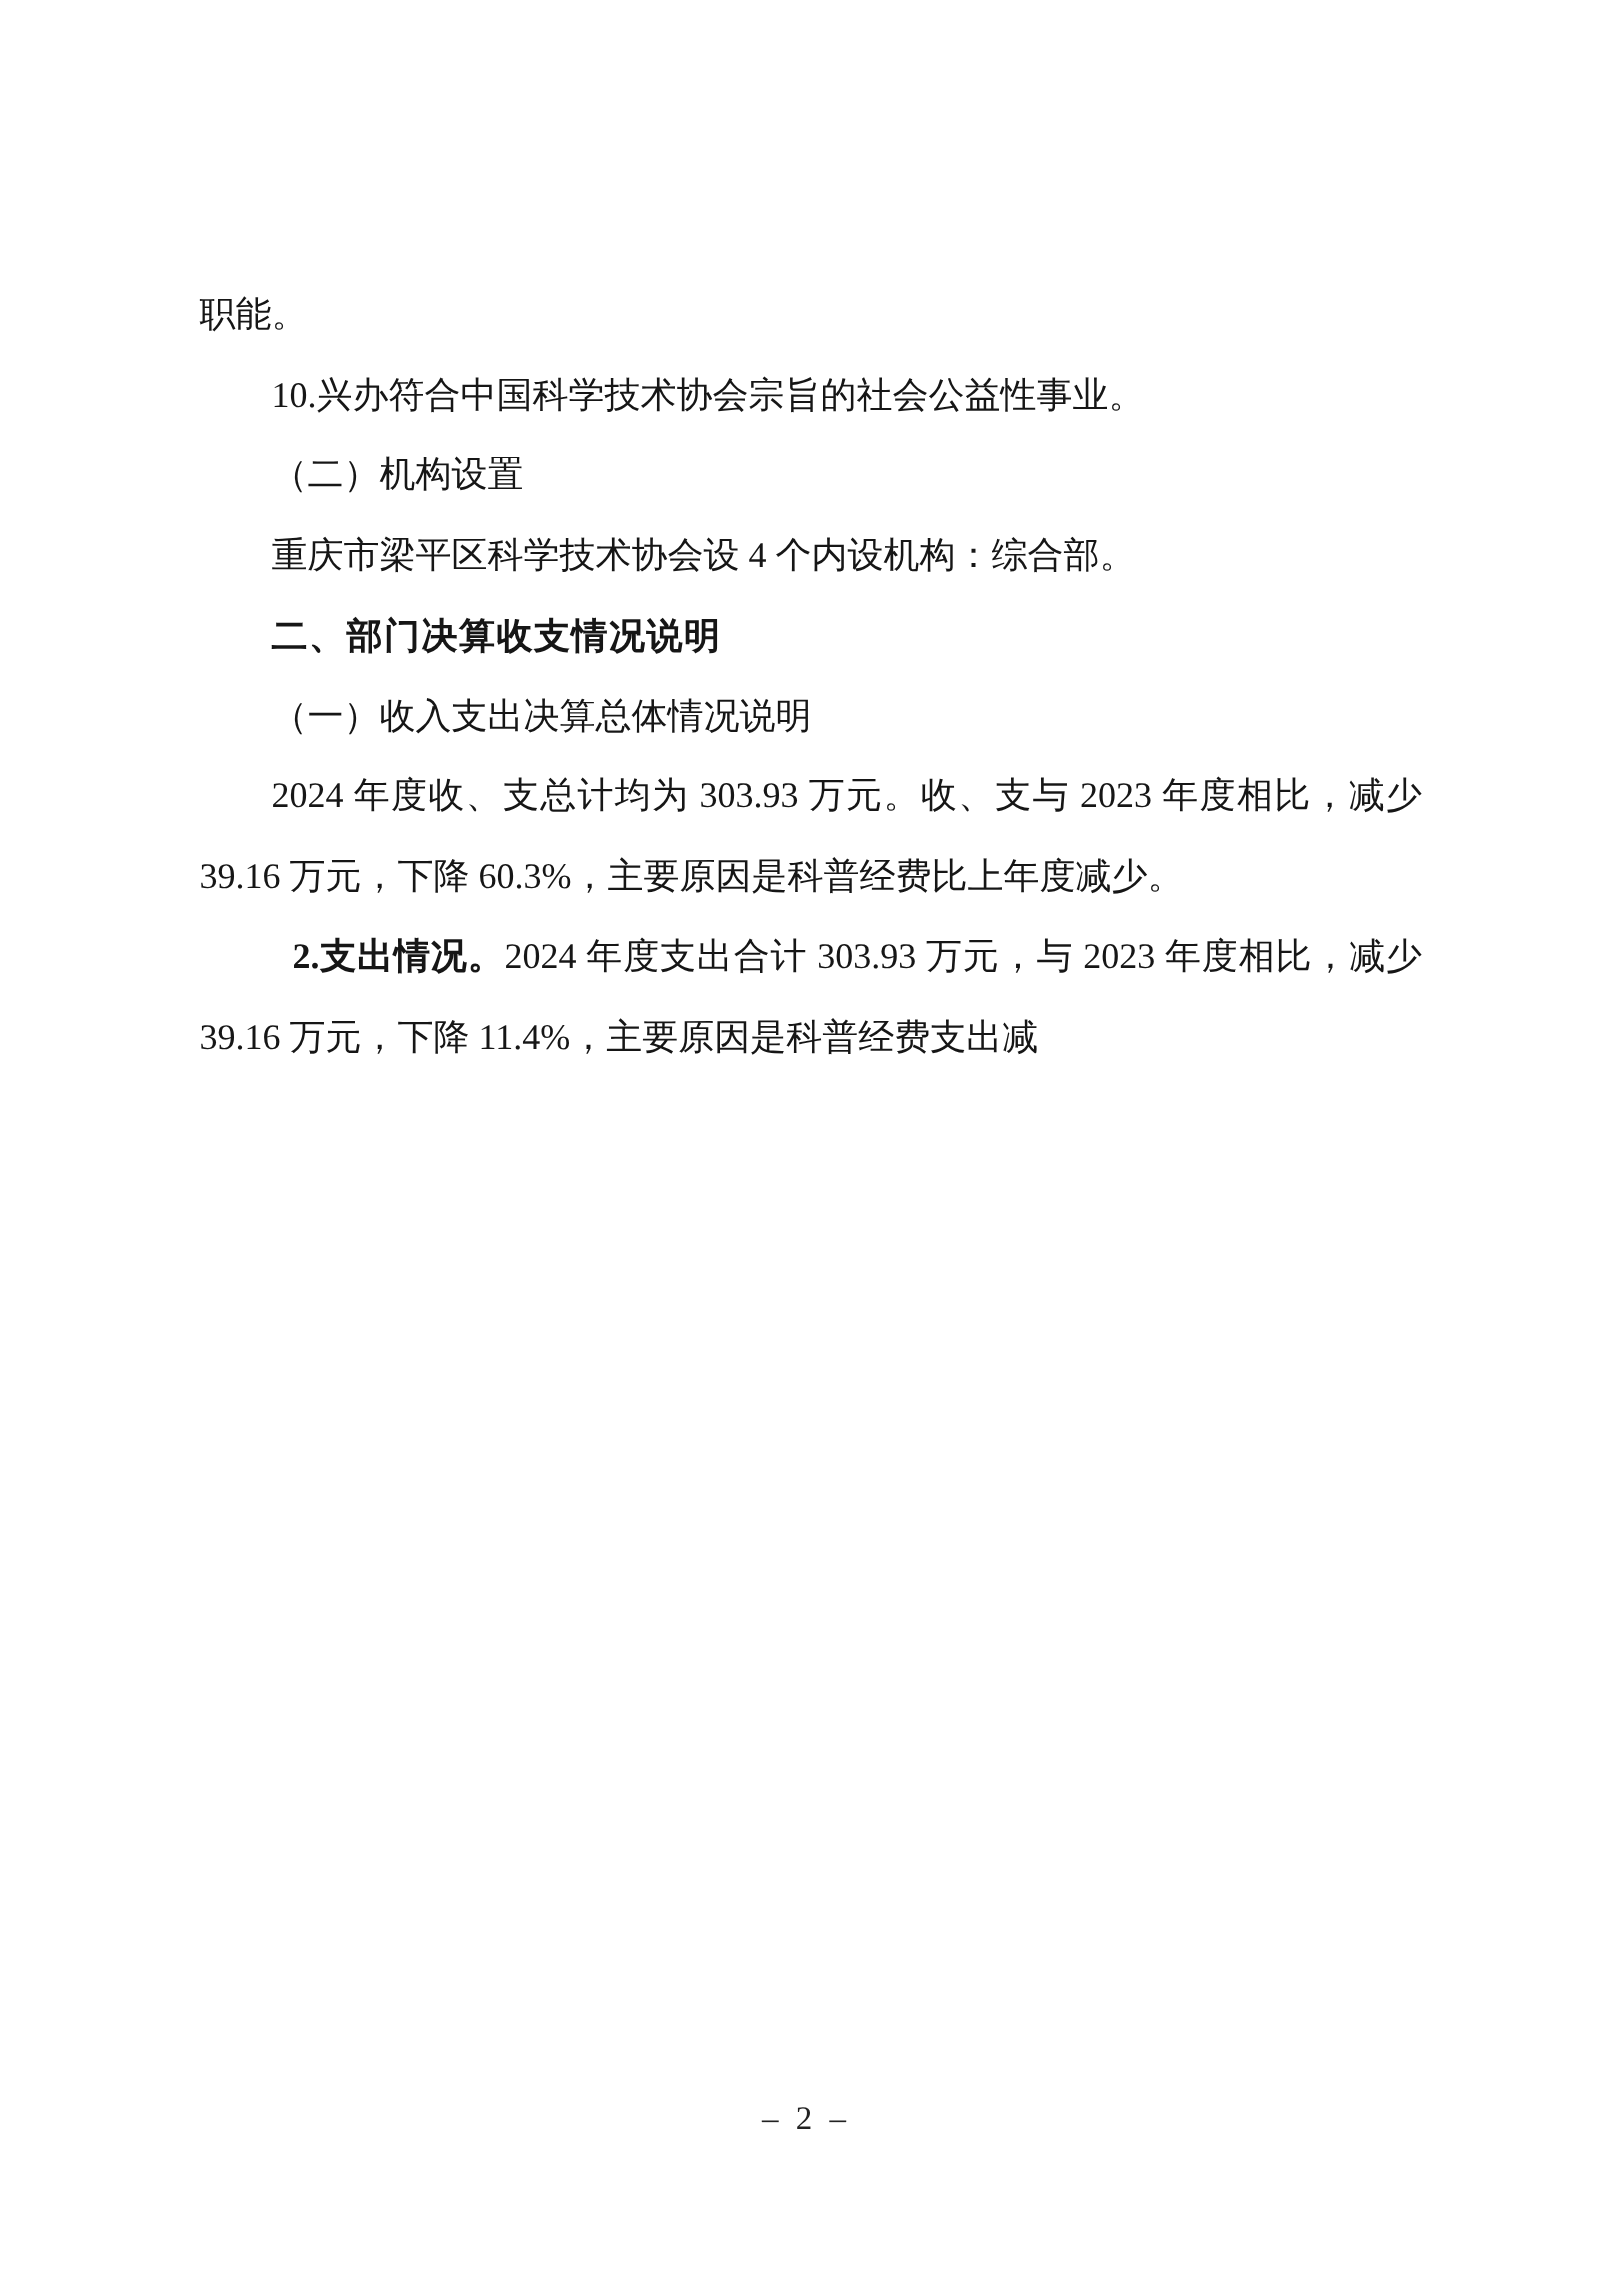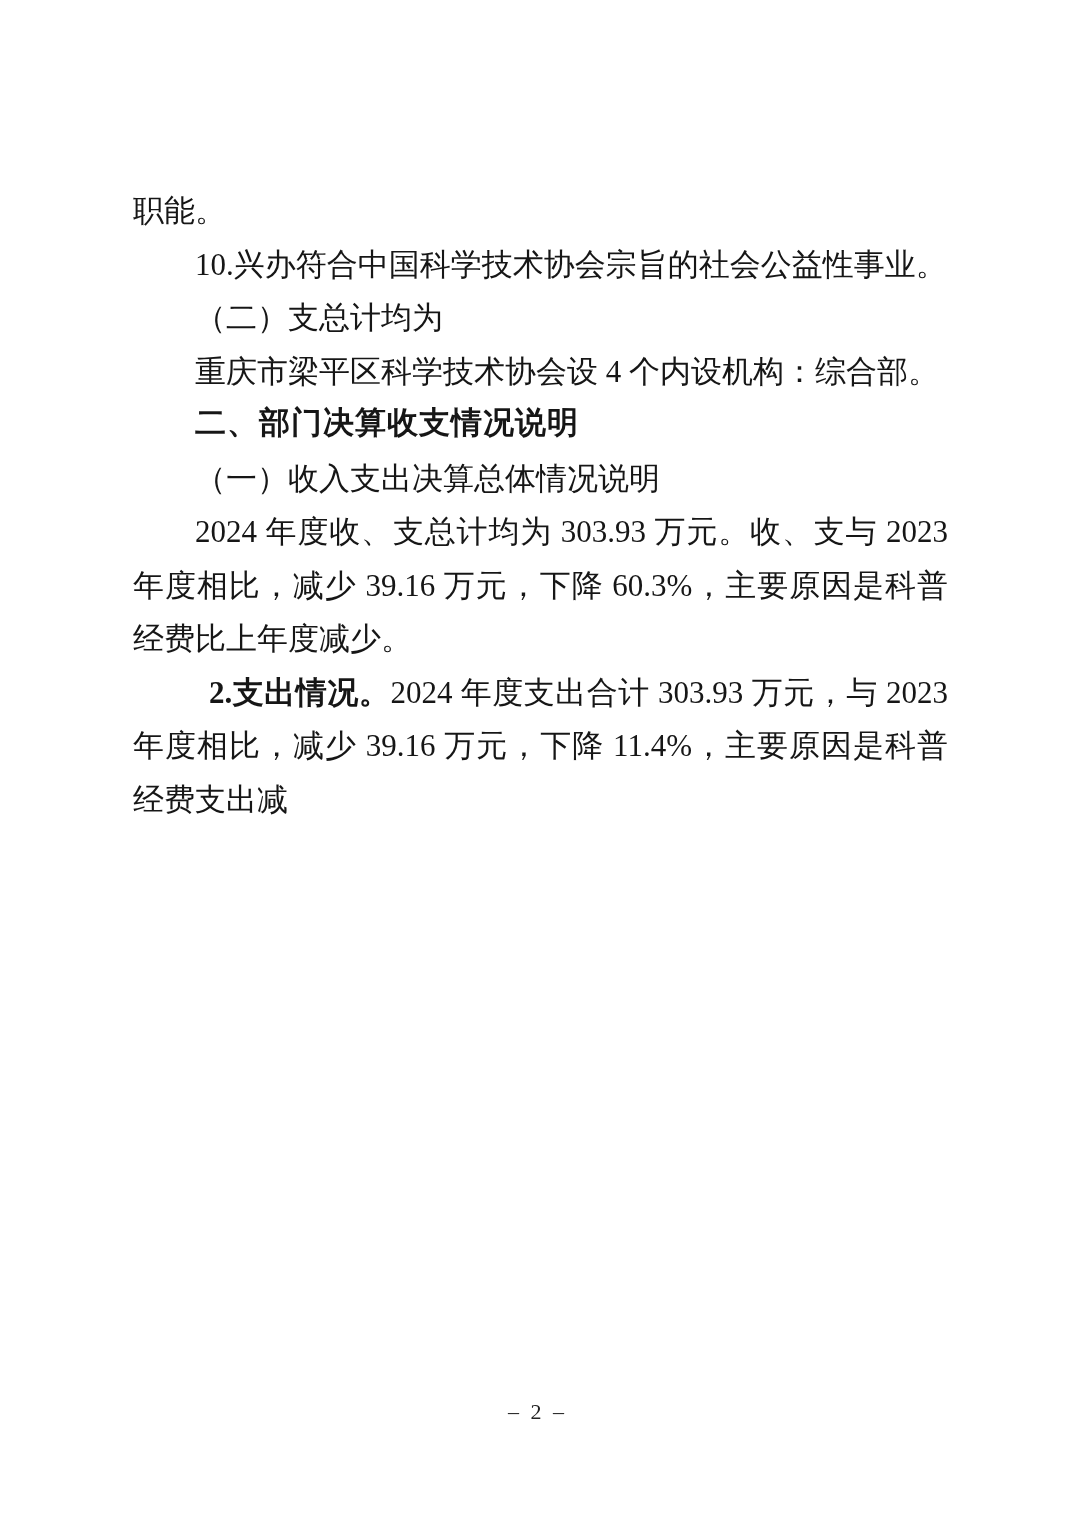--- a/index.html
+++ b/index.html
@@ -14,41 +14,41 @@
     background: #ffffff;
     color: #161616;
     font-family: "Liberation Serif", "DejaVu Serif", serif;
     overflow: hidden;
   }
   .doc-body {
     position: absolute;
     left: 133px;
     top: 184px;
     width: 815px;
-    font-size: 31px;
+    font-size: 24px;
     line-height: 53.5px;
     text-align: justify;
     text-justify: inter-ideograph;
   }
   p.para {
     margin: 0;
     padding: 0;
   }
   .p-body { text-indent: 2em; }
   .p-cont { text-indent: 0; }
   .p-kai {
     text-indent: 2em;
     text-align: left;
     font-weight: normal;
   }
   .p-hei {
     text-indent: 2em;
     text-align: left;
     font-weight: bold;
-    font-family: Liberation Mono, monospace;
+    font-family: Liberation Sans, sans-serif;
     letter-spacing: 1px;
   }
   .bold-lead { font-weight: bold; margin-left: 14px; }
   .page-footer {
     position: absolute;
     left: 0;
     right: 0;
     top: 1398px;
     text-align: center;
     font-size: 22px;
@@ -57,21 +57,21 @@
     color: #222222;
   }
 </style>
 </head>
 <body>
 
 <div class="page">
   <main class="doc-body" id="doc-body">
       <p class="para p-cont">职能。</p>
       <p class="para p-body">10.兴办符合中国科学技术协会宗旨的社会公益性事业。</p>
-      <p class="para p-kai">（二）支总计均为</p>
+      <p class="para p-kai">（二）机构设置</p>
       <p class="para p-body">重庆市梁平区科学技术协会设 4 个内设机构：综合部。</p>
       <p class="para p-hei">二、部门决算收支情况说明</p>
       <p class="para p-kai">（一）收入支出决算总体情况说明</p>
       <p class="para p-body">2024 年度收、支总计均为 303.93 万元。收、支与 2023 年度相比，减少 39.16 万元，下降 60.3%，主要原因是科普经费比上年度减少。</p>
       <p class="para p-body"><span class="bold-lead">2.支出情况。</span><span>2024 年度支出合计 303.93 万元，与 2023 年度相比，减少 39.16 万元，下降 11.4%，主要原因是科普经费支出减</span></p>
     </main>
   <footer class="page-footer">
     <span>– 2 –</span>
   </footer>
 </div>

